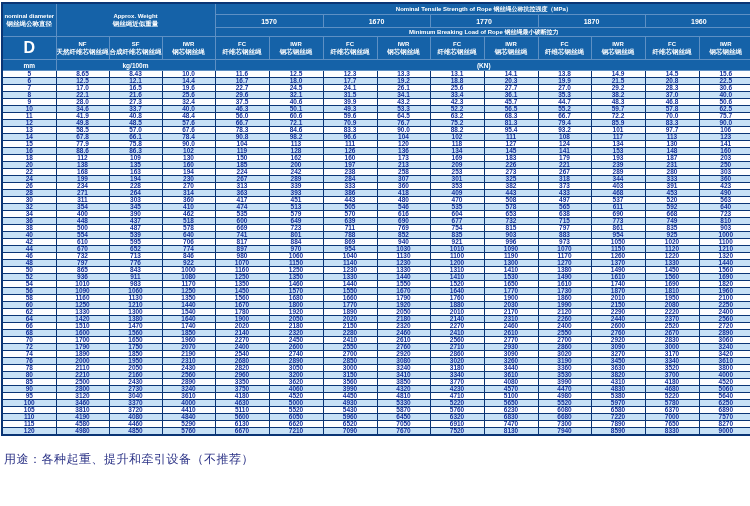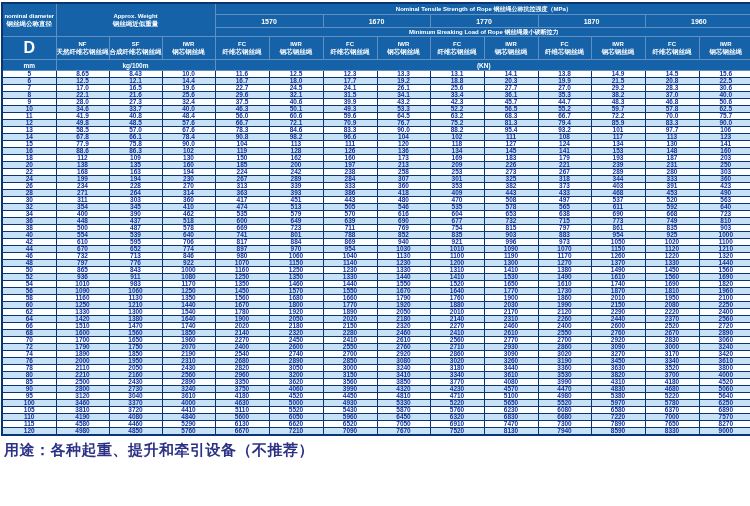--- a/index.html
+++ b/index.html
@@ -26,21 +26,21 @@
   .row-units th{height:10px;font-size:6.5px;}
   
   tbody td{
     border:1px solid #0a3575;
     font-size:6.5px;font-weight:700;color:#16329d;
     text-align:center;height:6px;line-height:6px;background:#fdfeff;
   }
   tbody tr:nth-child(even) td{background:#c7e1f6;}
   
   .footer{
-    padding:5px 4px 0 4px;font-size:15px;font-weight:700;color:#2b3286;
+    padding:15px 4px 0 4px;font-size:12px;font-weight:400;color:#2b3286;
     letter-spacing:0.5px;
   }
 </style>
 </head>
 <body>
 
 <div class="sheet">
   <table>
     <colgroup>
       <col style="width:54px">

